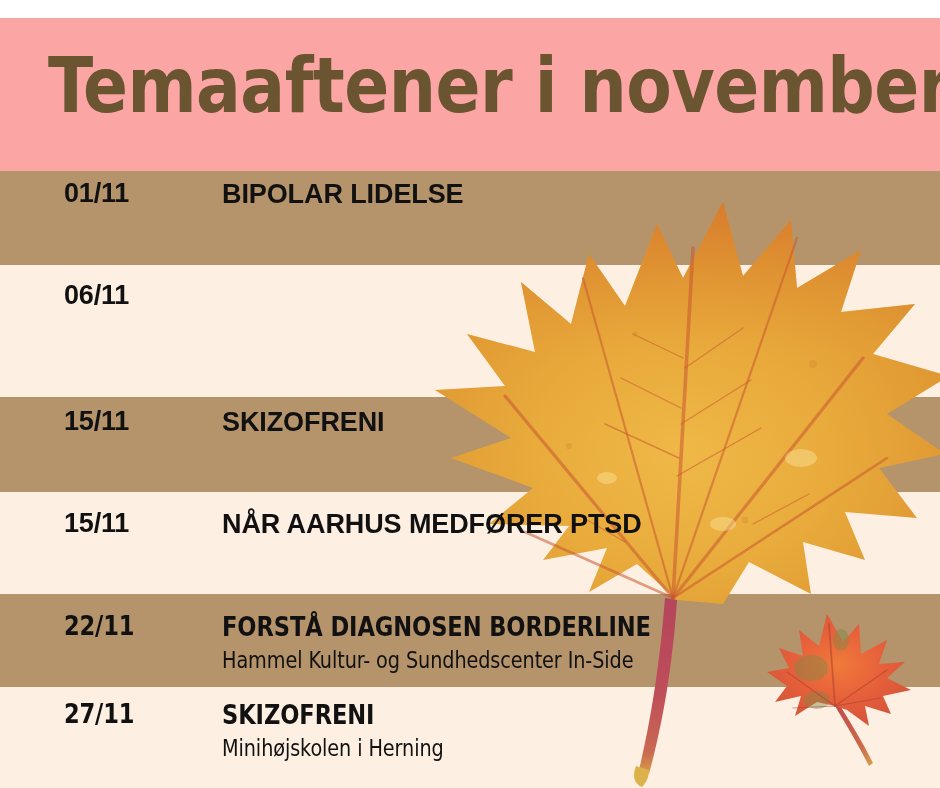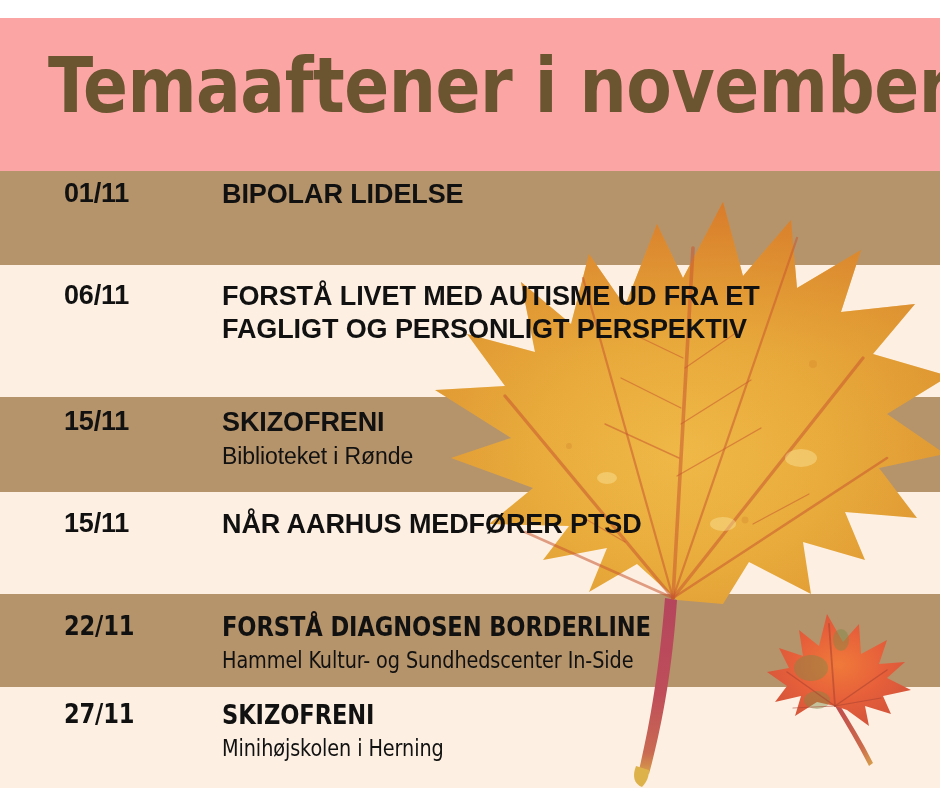--- a/index.html
+++ b/index.html
@@ -280,30 +280,27 @@
     <div class="ev" style="top:178px;">
       <div class="ev-date">01/11</div>
       <div class="ev-body">
         <div class="ev-title">BIPOLAR LIDELSE</div>
       </div>
     </div>
 
     <div class="ev" style="top:280px;">
       <div class="ev-date">06/11</div>
       <div class="ev-body">
-        <div class="ev-title">FORSTÅ LIVET MED AUTISME UD FRA ET
-FAGLIGT OG PERSONLIGT PERSPEKTIV</div>
       </div>
     </div>
 
     <div class="ev" style="top:406px;">
       <div class="ev-date">15/11</div>
       <div class="ev-body">
         <div class="ev-title">SKIZOFRENI</div>
-        <div class="ev-venue">Biblioteket i Rønde</div>
       </div>
     </div>
 
     <div class="ev" style="top:508px;">
       <div class="ev-date">15/11</div>
       <div class="ev-body">
         <div class="ev-title">NÅR AARHUS MEDFØRER PTSD</div>
       </div>
     </div>
 

